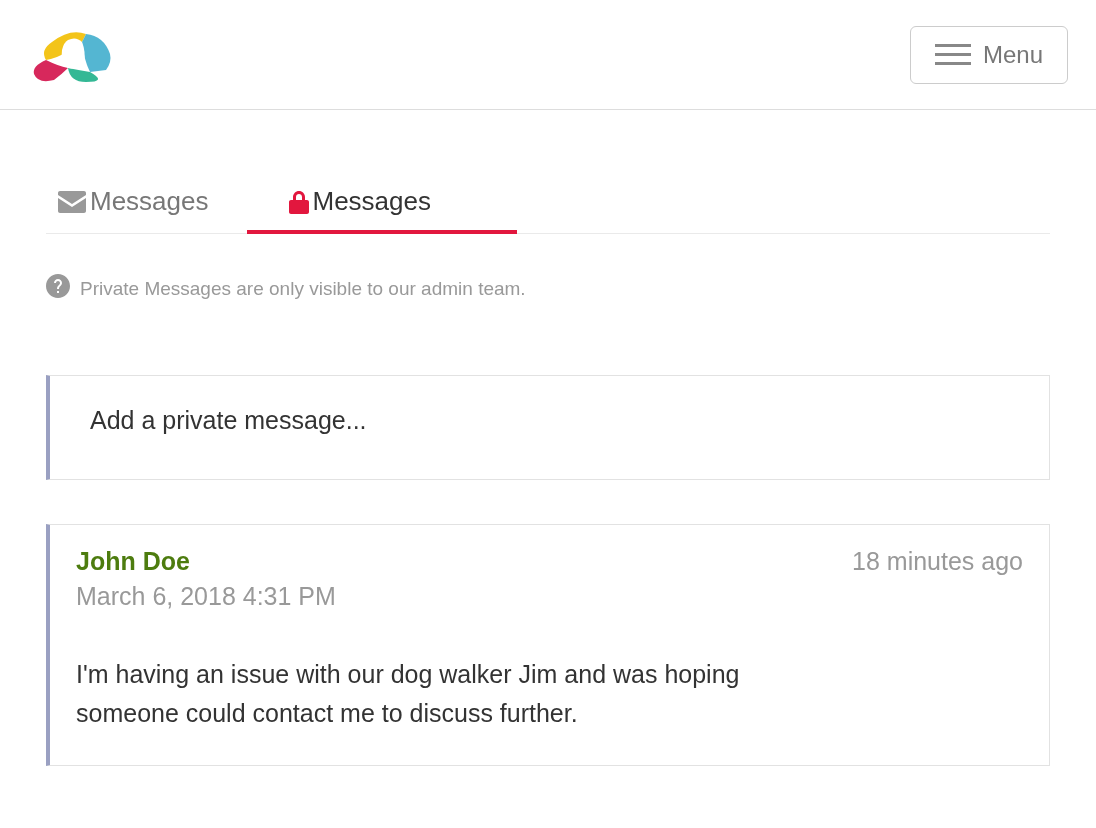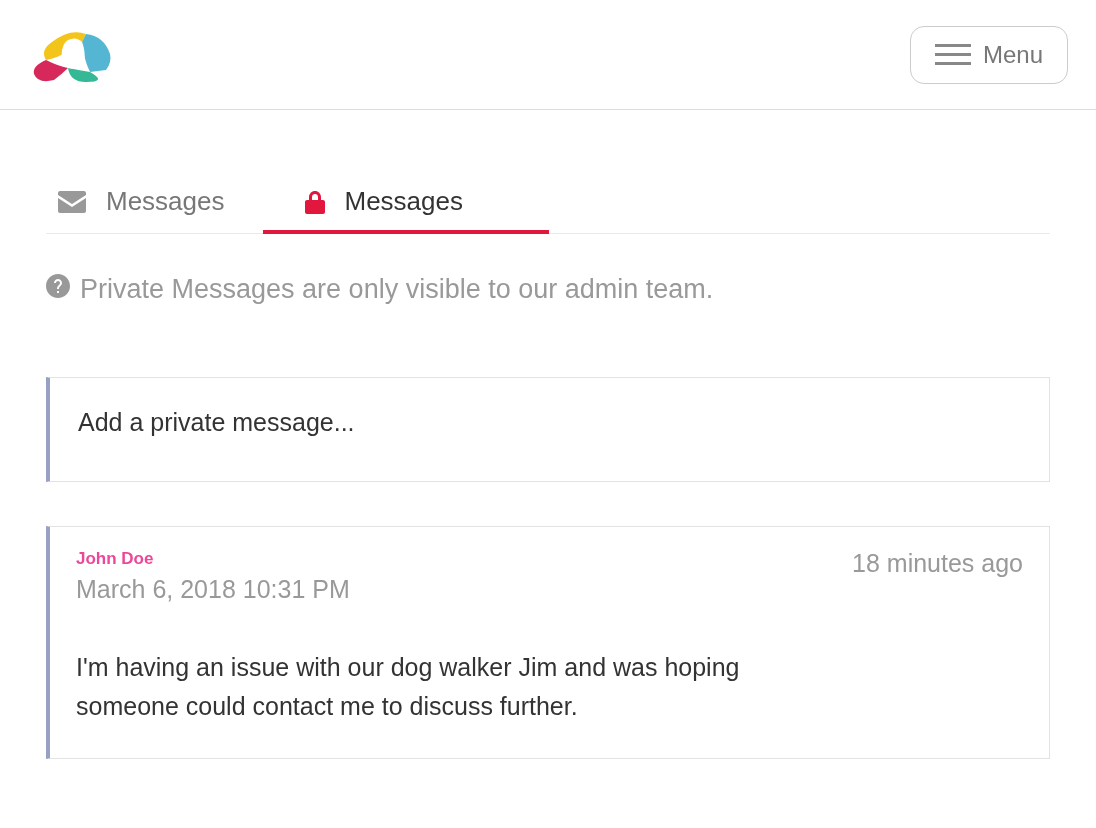--- a/index.html
+++ b/index.html
@@ -20,21 +20,21 @@
     .logo {
       width: 95px;
       height: 65px;
       position: relative;
     }
     .menu-button {
       display: flex;
       align-items: center;
       gap: 12px;
       border: 1px solid #ccc;
-      border-radius: 14px;
+      border-radius: 6px;
       padding: 14px 24px;
       background: #fff;
       cursor: pointer;
       font-size: 24px;
       color: #777;
     }
     .hamburger {
       display: flex;
       flex-direction: column;
       gap: 6px;
@@ -50,21 +50,21 @@
     }
     .tabs {
       display: flex;
       gap: 0;
       border-bottom: 1px solid #eaeaea;
       margin-top: 60px;
     }
     .tab {
       display: flex;
       align-items: center;
-      gap: 20px;
+      gap: 4px;
       padding: 16px 56px 16px 12px;
       font-size: 26px;
       color: #777;
       cursor: pointer;
       position: relative;
       margin-right: 40px;
     }
     .tab:first-child {
       padding-left: 12px;
       padding-right: 28px;
@@ -77,32 +77,32 @@
       right: -30px;
       bottom: -1px;
       height: 4px;
       background: #e2173e;
     }
     .tab-icon { display: inline-flex; }
     .tab .envelope-icon svg { fill: #999; }
     .tab .lock-icon svg { fill: #e2173e; }
     .info-row {
       display: flex;
-      align-items: flex-start;
+      align-items: center;
       gap: 10px;
       margin-top: 40px;
-      font-size: 27px;
+      font-size: 19px;
       color: #999;
     }
     .info-row svg { fill: #999; }
     .input-card {
       margin-top: 72px;
       border: 1px solid #e2e2e2;
       border-left: 4px solid #9aa0c2;
-      padding: 30px 28px 44px 28px;
+      padding: 30px 28px 44px 40px;
       background: #fff;
     }
     .input-card .field {
       width: 100%;
       border: none;
       font-size: 25px;
       color: #333;
       outline: none;
       background: transparent;
     }
@@ -114,23 +114,23 @@
       background: #fff;
       padding: 22px 26px 32px 26px;
       position: relative;
     }
     .message-top {
       display: flex;
       justify-content: space-between;
       align-items: flex-start;
     }
     .author {
-      font-size: 17px;
+      font-size: 25px;
       font-weight: 600;
-      color: #ec4899;
+      color: #4d7c0f;
       cursor: pointer;
     }
     .rel-time {
       font-size: 25px;
       color: #999;
     }
     .timestamp {
       font-size: 25px;
       color: #999;
       margin-top: 6px;
@@ -196,19 +196,19 @@
   </div>
 
   <div class="input-card">
     <input class="field" type="text" placeholder="Add a private message..." style="">
   </div>
 
   <div class="message-card">
     <div class="message-top">
       <div>
         <div class="author">John Doe</div>
-        <div class="timestamp">March 6, 2018 10:31 PM</div>
+        <div class="timestamp">March 6, 2018 4:31 PM</div>
       </div>
       <div class="rel-time">18 minutes ago</div>
     </div>
     <div class="body-text">I'm having an issue with our dog walker Jim and was hoping someone could contact me to discuss further.</div>
   </div>
 </div>
 
 </body></html>

